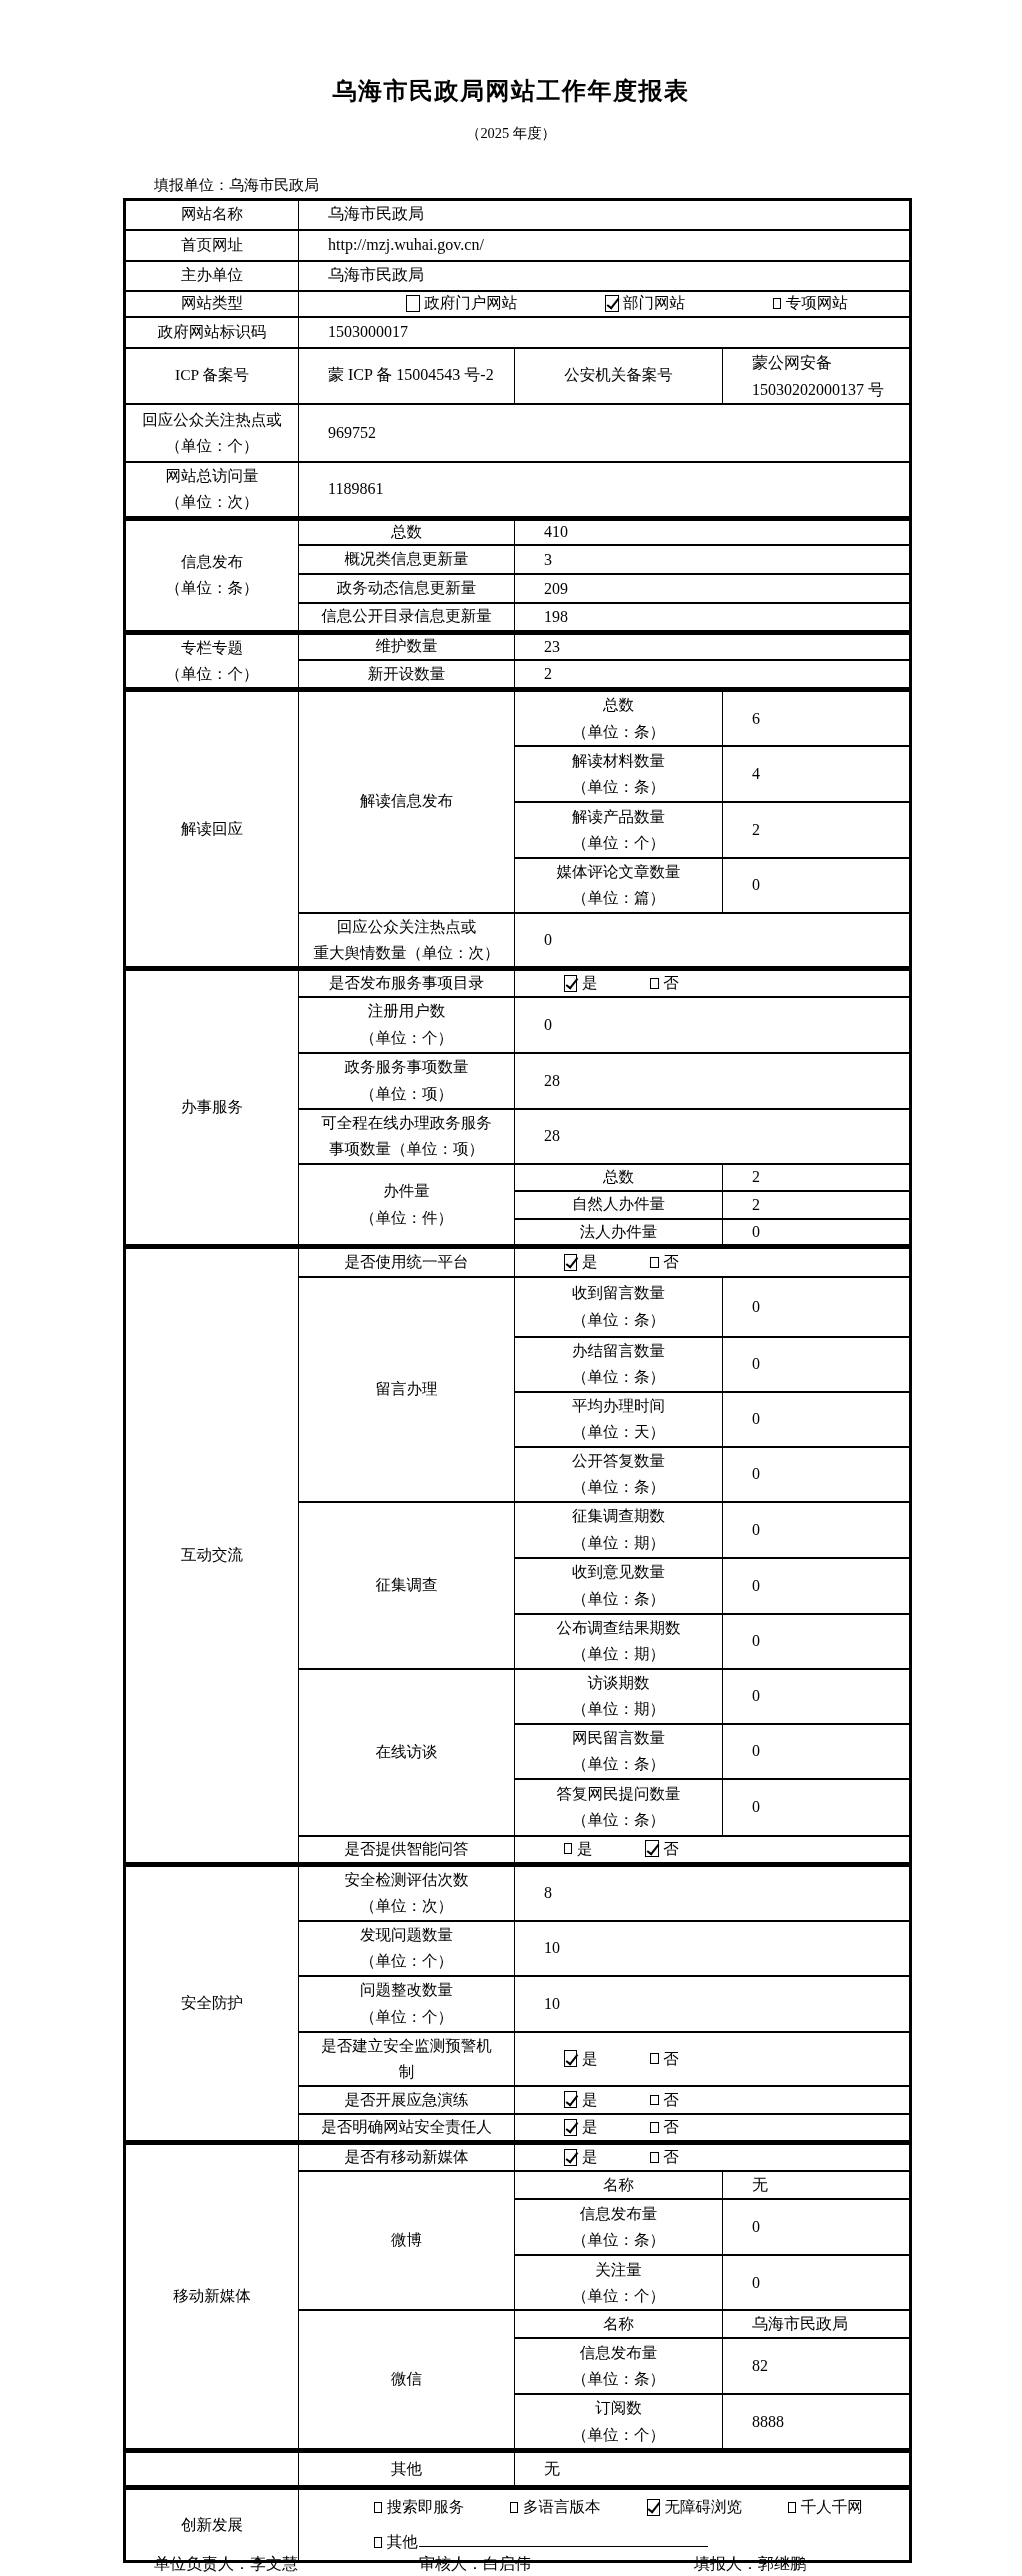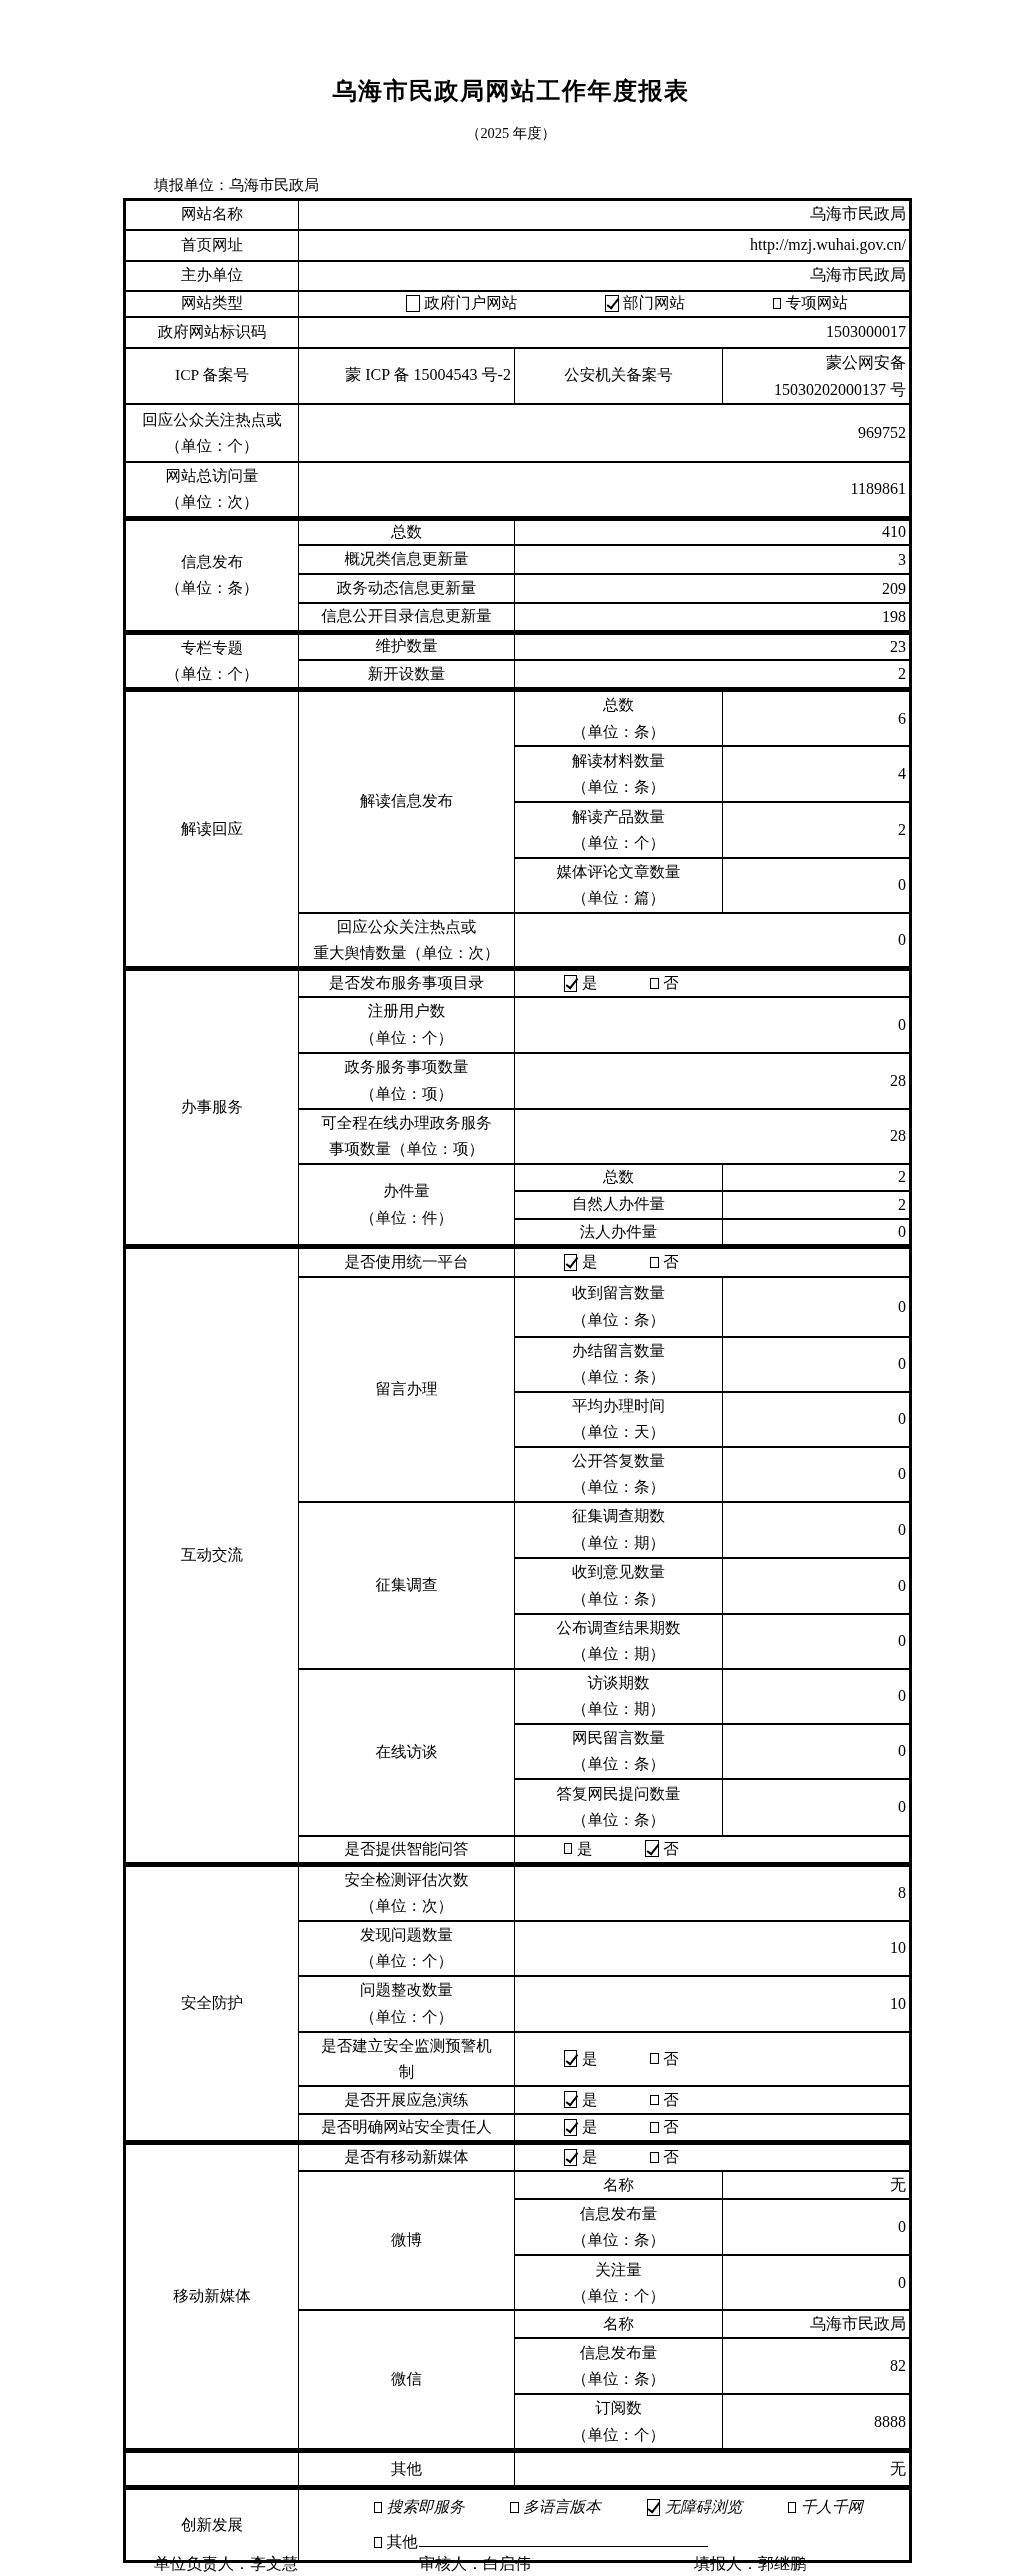--- a/index.html
+++ b/index.html
@@ -20,41 +20,41 @@
   table.report{
     position:absolute;top:198px;left:123px;width:785px;
     border-collapse:collapse;table-layout:fixed;border:3.1px solid #000;
   }
   td{
     border:1.5px solid #000;border-top-width:2.6px;border-bottom-width:2.6px;
     font-size:15.5px;vertical-align:middle;padding:0 3.1px;overflow:hidden;
   }
   tr.sec > td{border-top-width:5.2px;}
   .c{text-align:center;}
-  .val{text-align:right;padding-left:2px;font-size:16px;}
+  .val{text-align:left;padding-left:29px;font-size:16px;}
   .lbl{line-height:1.7;}
   .grp{white-space:nowrap;margin-left:46px;}
   .yn{}
   .yn .grp + .grp{margin-left:49px;}
   .types{text-align:center;}
   .types .grp + .grp{margin-left:40px;padding-left:44px;}
   .cb{
     display:inline-block;box-sizing:border-box;width:8.2px;height:10.8px;
     border:1px solid #000;margin-right:4.6px;vertical-align:-0.5px;background:#fff;
   }
   .cb.lg{width:13.4px;height:17px;border-width:1.5px;vertical-align:-3.6px;}
   .cb.checked{
     width:13.4px;height:17px;border-width:1.5px;vertical-align:-3.6px;position:relative;
   }
   .cb.checked::after{
     content:"";position:absolute;left:3.6px;top:0.5px;width:4.1px;height:10.8px;
     border-right:2.1px solid #000;border-bottom:2.1px solid #000;transform:rotate(38deg);
   }
   .innov{padding:5.2px 0;}
-  .innov .line1{display:flex;justify-content:flex-end;padding:2.1px 46px 0 29px;font-style:italic;}
+  .innov .line1{display:flex;justify-content:flex-start;padding:2.1px 46px 0 29px;}
   .innov .line2{padding:13.4px 0 2.1px 29px;text-align:left;}
   .uline{
     display:inline-block;width:289px;height:14.4px;border-bottom:1.5px solid #000;
     vertical-align:baseline;margin-left:1px;
   }
   .footer-item{position:absolute;font-size:16px;white-space:nowrap;}
   #f-resp{left:154px;top:2554px;}
   #f-review{left:419px;top:2554px;}
   #f-filler{left:694px;top:2554px;}
 </style>

